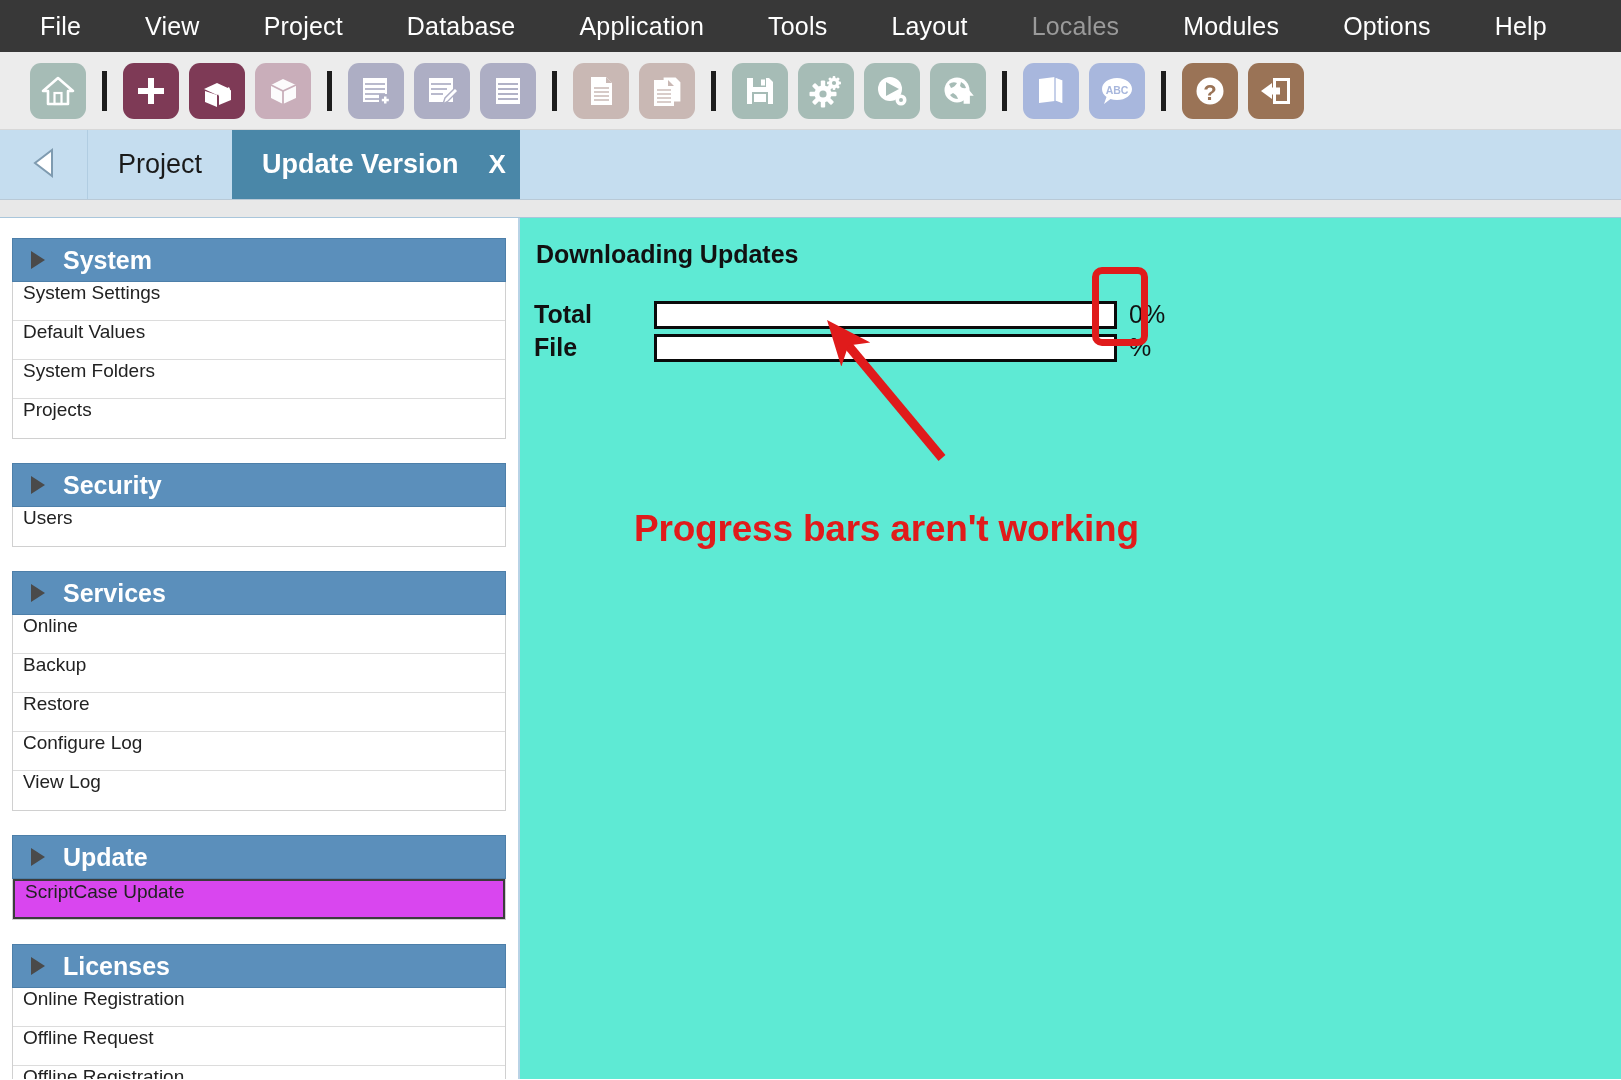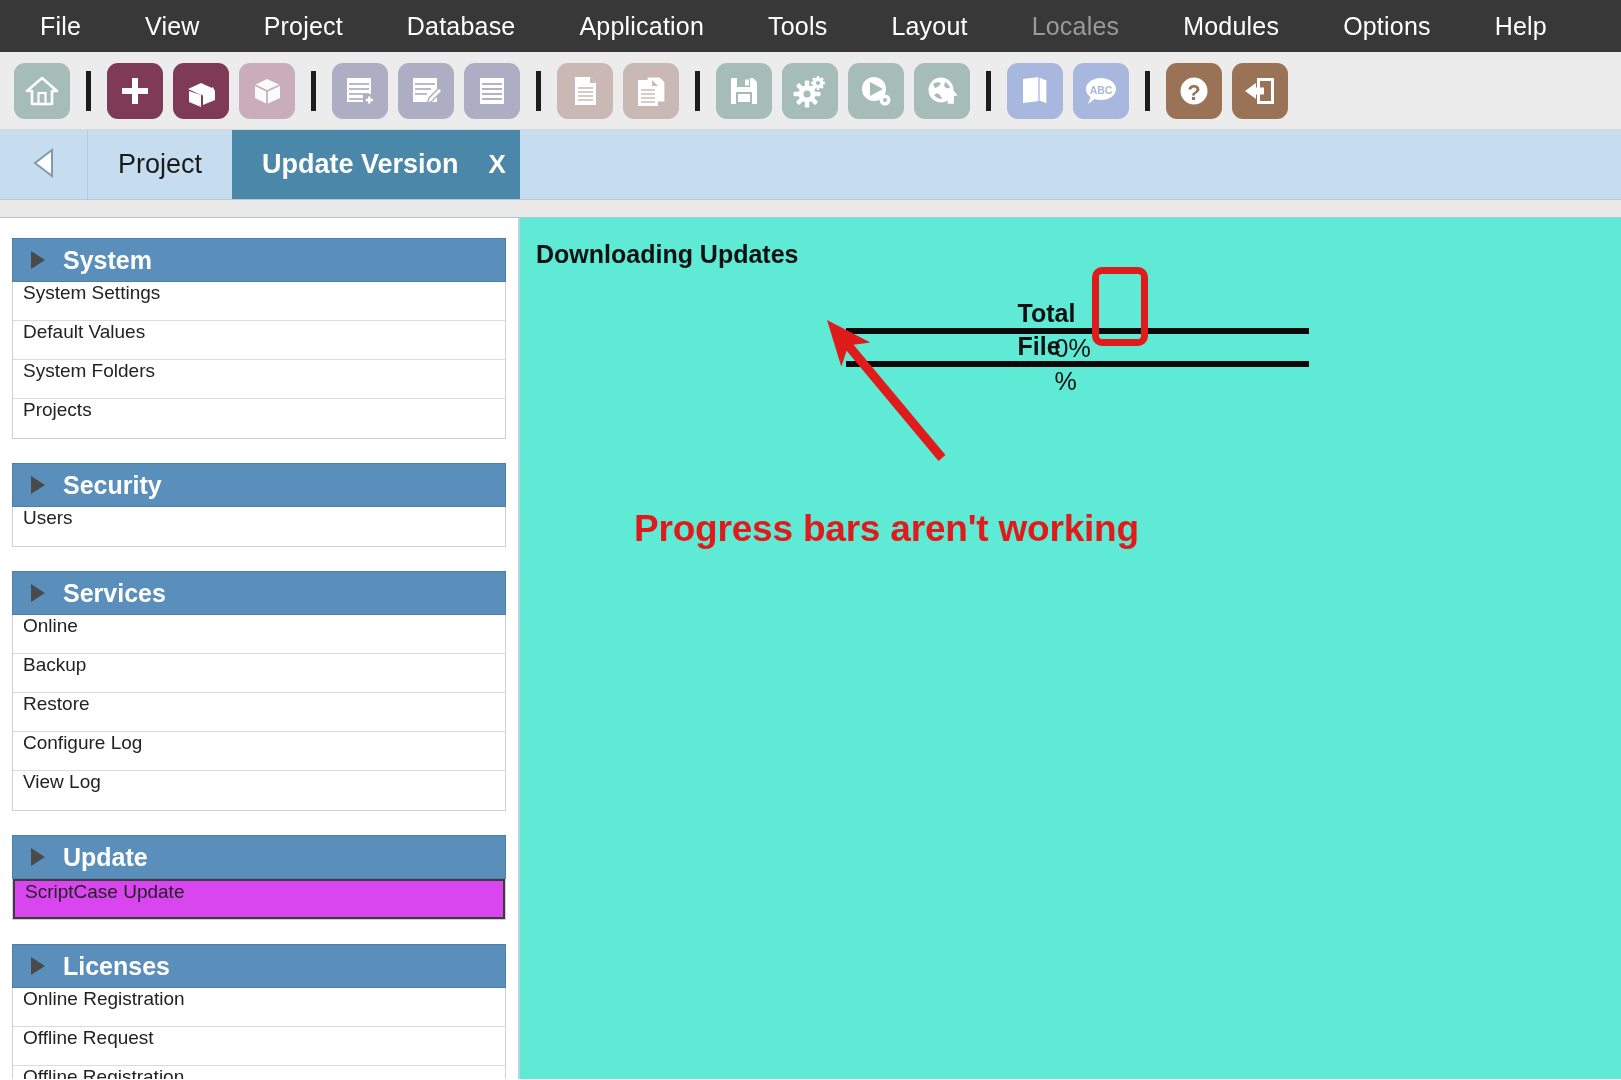--- a/index.html
+++ b/index.html
@@ -29,21 +29,21 @@
     white-space: nowrap;
   }
   .menu-item.disabled { color: #9a9a9a; }
 
   
   .toolbar {
     height: 78px;
     background: #ececec;
     display: flex;
     align-items: center;
-    padding-left: 14px;
+    padding-left: 30px;
     border-bottom: 1px solid #d8d8d8;
   }
   .tb-btn {
     width: 56px; height: 56px;
     border-radius: 11px;
     margin-right: 10px;
     display: flex; align-items: center; justify-content: center;
     position: relative;
     flex: 0 0 auto;
   }
@@ -170,21 +170,20 @@
     font-weight: bold;
     color: #111111;
     margin-bottom: 30px;
     margin-left: 2px;
   }
   .prog-row {
     display: flex;
     align-items: center;
     height: 31px;
     margin-bottom: 2px;
-    flex-direction: column;
   }
   .prog-label {
     width: 120px;
     font-size: 25px;
     font-weight: bold;
     color: #111111;
   }
   .prog-track {
     width: 463px;
     height: 28px;

